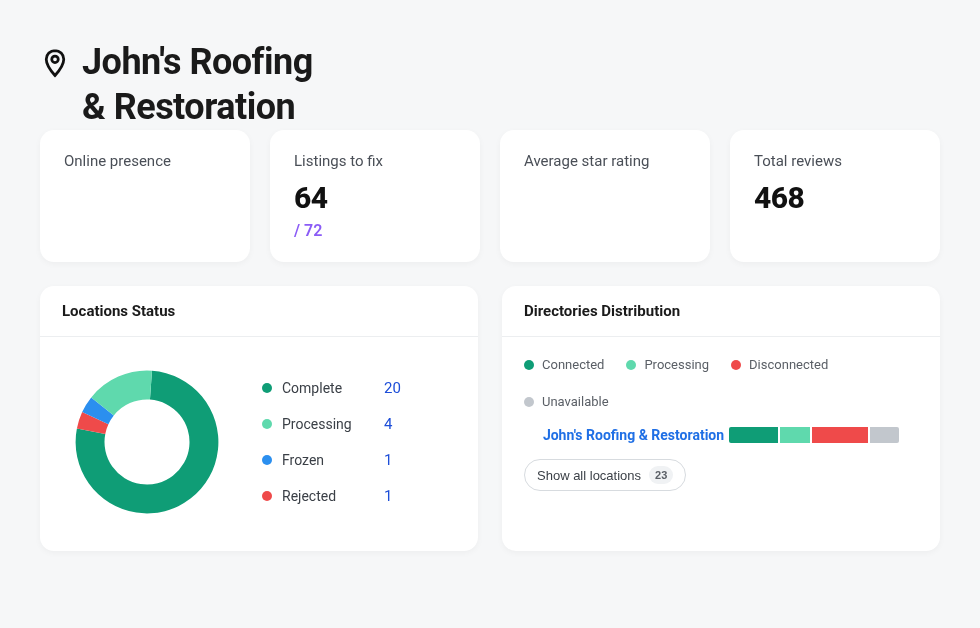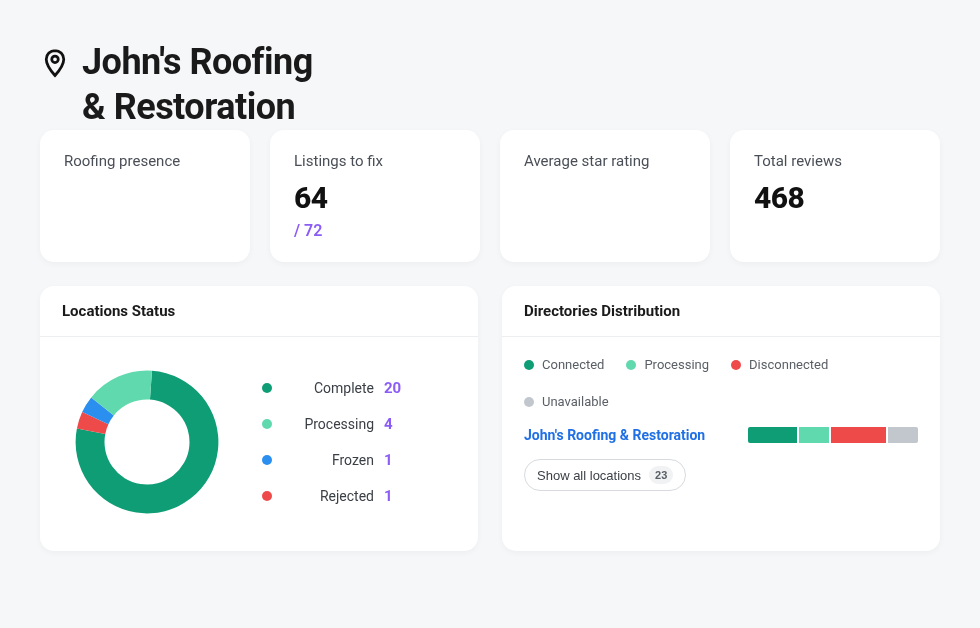--- a/index.html
+++ b/index.html
@@ -115,28 +115,28 @@
   .loc-body {
     display: flex;
     align-items: center;
     gap: 30px;
   }
   .donut-wrap { width: 170px; height: 170px; position:relative; }
   .donut-wrap svg { width:100%; height:100%; }
   .legend { display:flex; flex-direction:column; gap:18px; }
   .legend-row { display:flex; align-items:center; gap:10px; }
   .dot { width:10px; height:10px; border-radius:50%; flex-shrink:0; }
-  .legend-label { font-size:14px; color:#3a3f46; min-width:92px;text-align:right; }
-  .legend-value { font-size:15px; font-weight:700; color:#8b5cf6; }
+  .legend-label { font-size:14px; color:#3a3f46; min-width:92px; }
+  .legend-value { font-size:15px; font-weight:400; color:#1d4ed8; }
 
   
   .dir-legend { display:flex; gap:22px; margin-bottom:18px; flex-wrap:wrap; }
   .dir-legend .legend-row { gap:8px; }
   .dir-legend .legend-label { min-width:auto; font-size:13px; color:#5a5f66; }
-  .dist-row { display:flex; align-items:center; justify-content:space-between; gap:5px; margin-bottom:16px; }
+  .dist-row { display:flex; align-items:center; justify-content:center; gap:5px; margin-bottom:16px; }
   .dist-name { font-size:14px; font-weight:700; color:#1f6fe5; }
   .dist-bar { display:flex; width:170px; height:16px; border-radius:2px; overflow:hidden; gap:2px; }
   .dist-bar span { display:block; height:100%; }
   .show-all-btn {
     display:inline-flex; align-items:center; gap:8px;
     border:1px solid #d7dbdf; background:#fff;
     padding:6px 12px; border-radius:18px;
     font-size:13px; color:#3a3f46; cursor:pointer;
   }
   .badge {
@@ -158,21 +158,21 @@
   </span>
   <h1>
     <span>John's Roofing</span>
     <span class="line2">&amp; Restoration</span>
   </h1>
 </div>
 
 <div class="stats-row">
 
   <div class="card">
-    <div class="stat-label">Roofing presence</div>
+    <div class="stat-label">Online presence</div>
   </div>
 
   <div class="card">
     <div class="stat-label">Listings to fix</div>
     <div class="stat-value-row">
       <span class="stat-big">64</span>
       <span class="stat-sub">/ 72</span>
     </div>
   </div>
 

